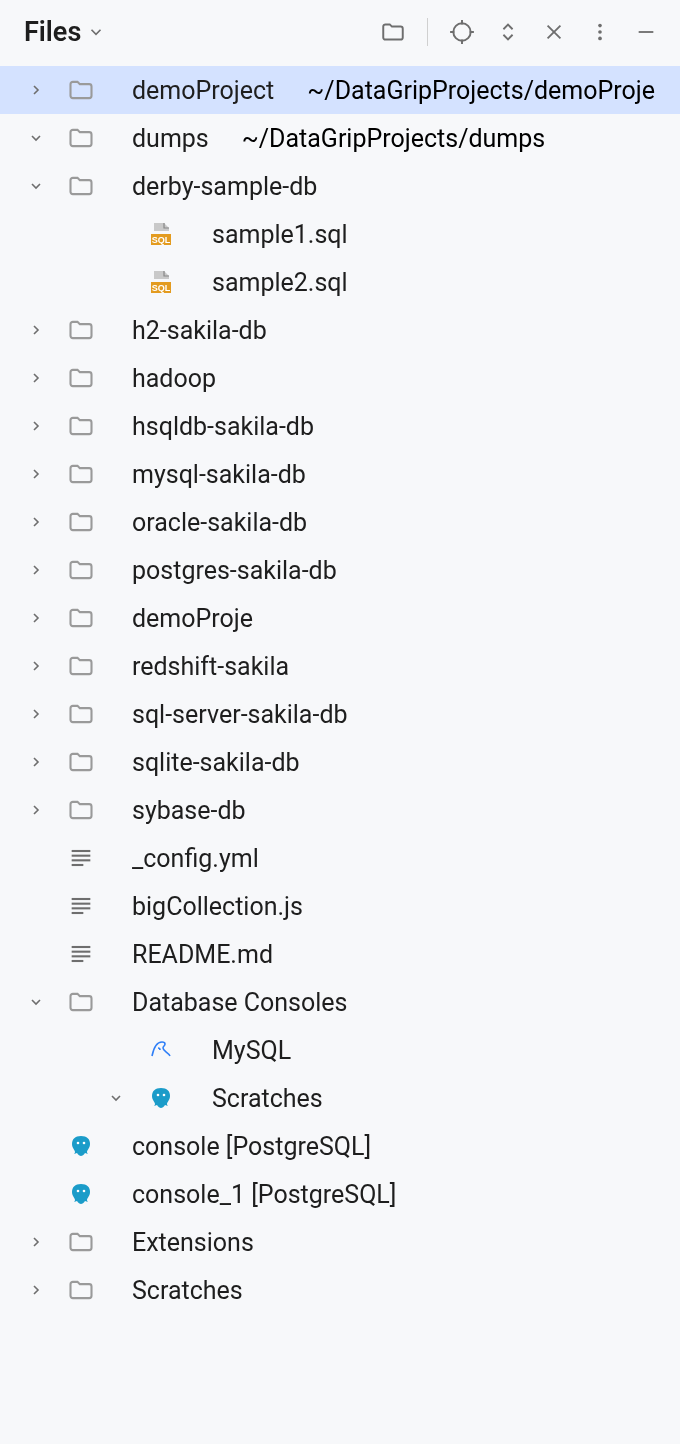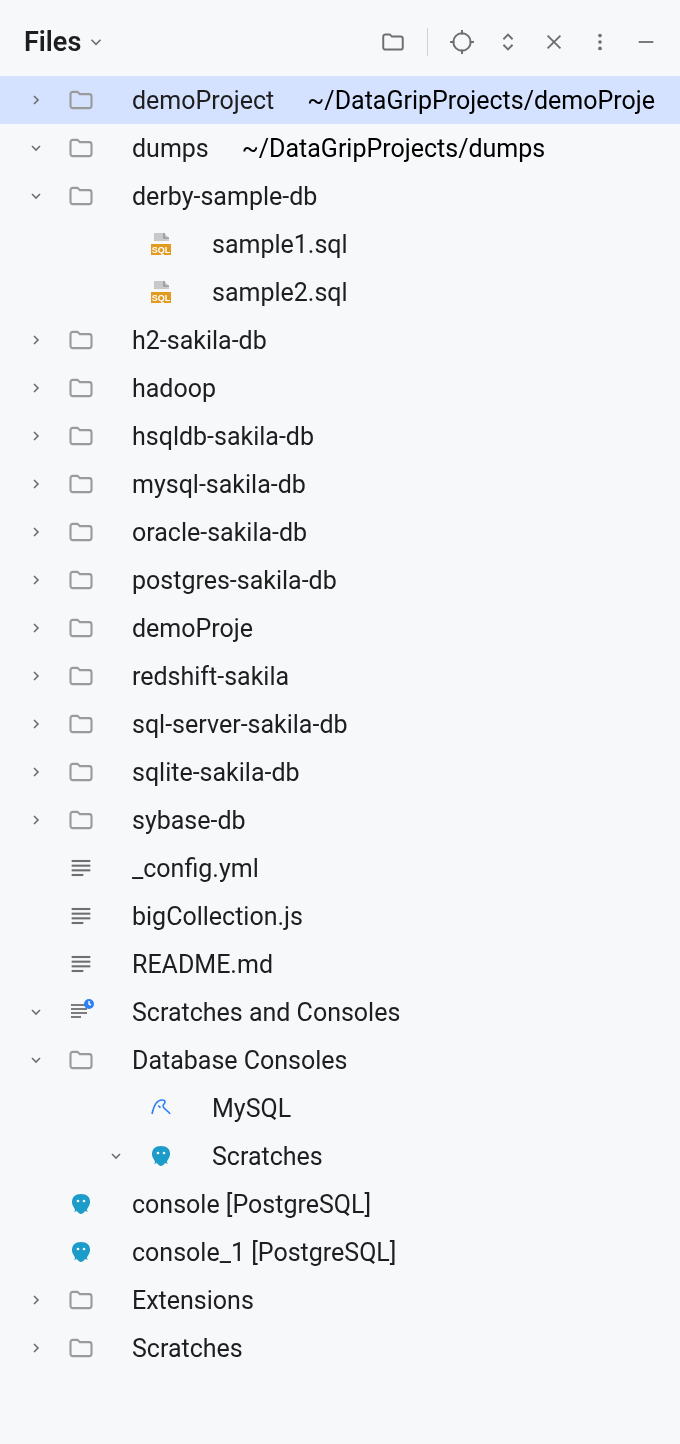--- a/index.html
+++ b/index.html
@@ -15,21 +15,20 @@
   .panel {
     display: flex;
     flex-direction: column;
     height: 100%;
   }
   .header {
     display: flex;
     align-items: center;
     padding: 16px 20px 12px 24px;
     gap: 8px;
-    margin-top: 10px;
   }
   .header-title {
     font-weight: 600;
     font-size: 27px;
     color: #1e1e1e;
     display: flex;
     align-items: center;
     gap: 6px;
     cursor: pointer;
   }
@@ -398,40 +397,20 @@
         <span class="node-icon">
           <svg width="28" height="28" viewBox="0 0 24 24" fill="none" stroke="#6e6e6e" stroke-width="1.8">
             <line x1="4" y1="6" x2="20" y2="6"></line>
             <line x1="4" y1="10" x2="20" y2="10"></line>
             <line x1="4" y1="14" x2="20" y2="14"></line>
             <line x1="4" y1="18" x2="14" y2="18"></line>
           </svg>
         </span>
         <span class="node-label">README.md</span>
       </div>
-      <div class="tree-row indent-0">
-        <span class="arrow">
-          <svg width="16" height="16" viewBox="0 0 24 24" fill="none" stroke="#6e6e6e" stroke-width="2.4">
-            <polyline points="6 9 12 15 18 9"></polyline>
-          </svg>
-        </span>
-        <span class="node-icon">
-          <svg width="28" height="28" viewBox="0 0 28 28">
-            <g stroke="#6e6e6e" stroke-width="1.8" fill="none">
-              <line x1="4" y1="7" x2="20" y2="7"></line>
-              <line x1="4" y1="11" x2="20" y2="11"></line>
-              <line x1="4" y1="15" x2="20" y2="15"></line>
-              <line x1="4" y1="19" x2="14" y2="19"></line>
-            </g>
-            <circle cx="22" cy="6" r="5" fill="#2f7ff7"></circle>
-            <path d="M22 3v3l2 1" stroke="#fff" stroke-width="1.4" fill="none"></path>
-          </svg>
-        </span>
-        <span class="node-label">Scratches and Consoles</span>
-      </div>
       <div class="tree-row indent-1">
         <span class="arrow">
           <svg width="16" height="16" viewBox="0 0 24 24" fill="none" stroke="#6e6e6e" stroke-width="2.4">
             <polyline points="6 9 12 15 18 9"></polyline>
           </svg>
         </span>
         <span class="node-icon">
           <svg width="28" height="28" viewBox="0 0 24 24" fill="none" stroke="#9a9a9a" stroke-width="1.8">
             <path d="M3 7a2 2 0 0 1 2-2h4l2 2h8a2 2 0 0 1 2 2v8a2 2 0 0 1-2 2H5a2 2 0 0 1-2-2V7z"></path>
           </svg>

